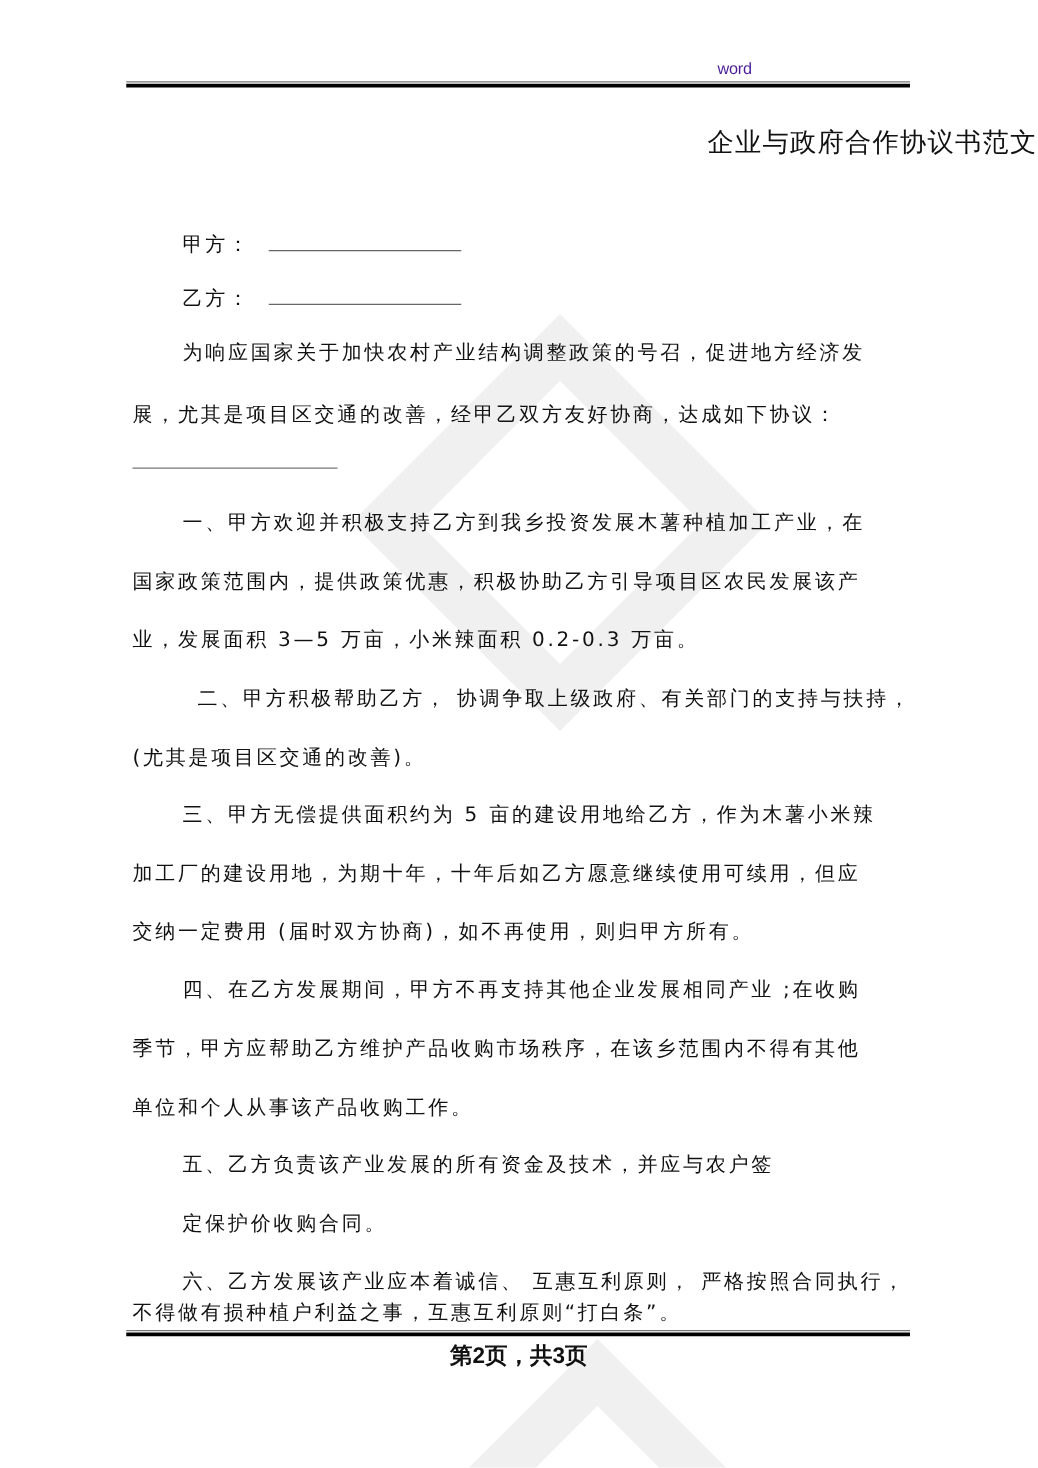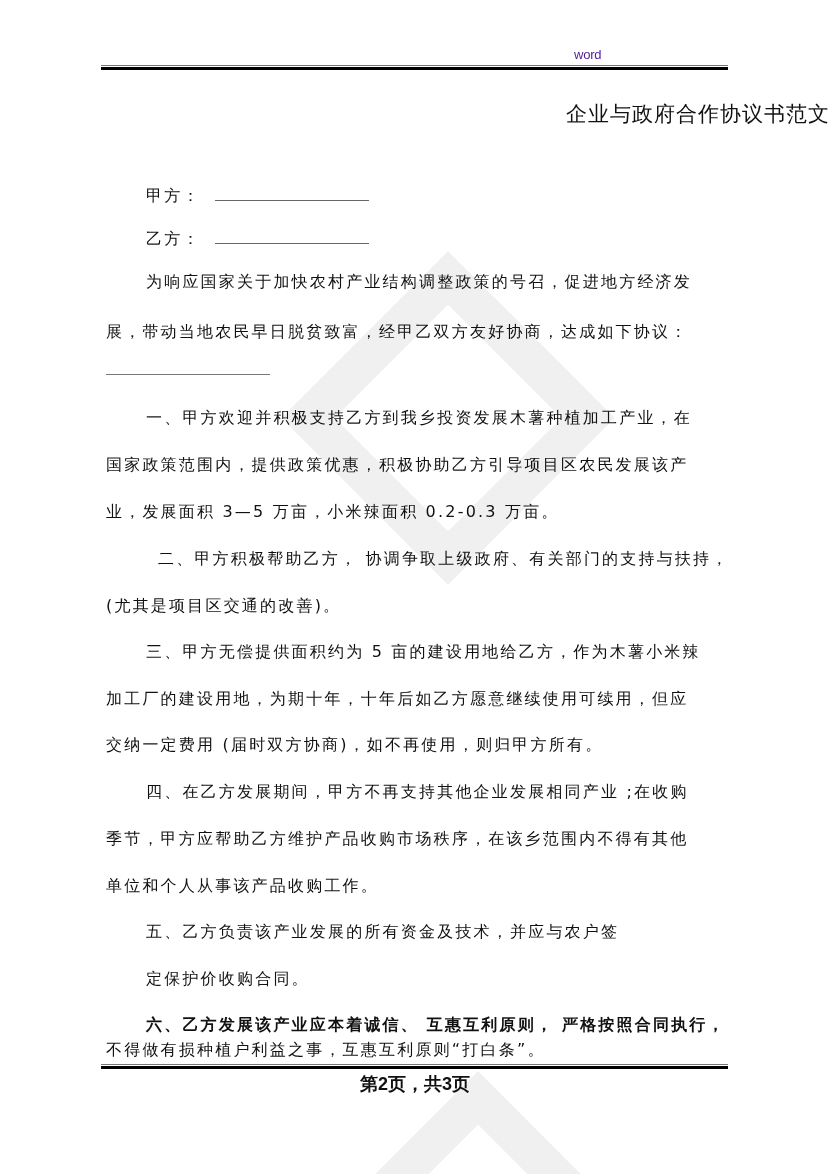--- a/index.html
+++ b/index.html
@@ -72,38 +72,38 @@
 
 <div class="body">
   <div class="line indent" style="top:186px;">
     <span>甲方：</span><span class="blank-line"></span>
   </div>
   <div class="line indent" style="top:229px;">
     <span>乙方：</span><span class="blank-line"></span>
   </div>
 
   <div class="line indent" style="top:272px;">为响应国家关于加快农村产业结构调整政策的号召，促进地方经济发</div>
-  <div class="line" style="top:322px;">展，带动当地农民早日脱贫致富，经甲乙双方友好协商，达成如下协议：</div>
+  <div class="line" style="top:322px;">展，尤其是项目区交通的改善，经甲乙双方友好协商，达成如下协议：</div>
 
   <div class="standalone-blank"></div>
 
   <div class="line indent" style="top:408px;">一、甲方欢迎并积极支持乙方到我乡投资发展木薯种植加工产业，在</div>
   <div class="line" style="top:455px;">国家政策范围内，提供政策优惠，积极协助乙方引导项目区农民发展该产</div>
   <div class="line" style="top:502px;">业，发展面积 3—5 万亩，小米辣面积 0.2-0.3 万亩。</div>
   <div class="line indent" style="top:549px;margin-left:12px;">二、甲方积极帮助乙方， 协调争取上级政府、有关部门的支持与扶持，</div>
   <div class="line" style="top:596px;">(尤其是项目区交通的改善)。</div>
   <div class="line indent" style="top:642px;">三、甲方无偿提供面积约为 5 亩的建设用地给乙方，作为木薯小米辣</div>
   <div class="line" style="top:689px;">加工厂的建设用地，为期十年，十年后如乙方愿意继续使用可续用，但应</div>
   <div class="line" style="top:735px;">交纳一定费用 (届时双方协商)，如不再使用，则归甲方所有。</div>
   <div class="line indent" style="top:782px;">四、在乙方发展期间，甲方不再支持其他企业发展相同产业 ;在收购</div>
   <div class="line" style="top:829px;">季节，甲方应帮助乙方维护产品收购市场秩序，在该乡范围内不得有其他</div>
   <div class="line" style="top:876px;">单位和个人从事该产品收购工作。</div>
   <div class="line indent" style="top:922px;">五、乙方负责该产业发展的所有资金及技术，并应与农户签</div>
   <div class="line indent" style="top:969px;">定保护价收购合同。</div>
-  <div class="line indent" style="top:1015px;font-weight:bold;">六、乙方发展该产业应本着诚信、 互惠互利原则， 严格按照合同执行，</div>
+  <div class="line indent" style="top:1015px;">六、乙方发展该产业应本着诚信、 互惠互利原则， 严格按照合同执行，</div>
   <div class="line" style="top:1040px;">不得做有损种植户利益之事，互惠互利原则“打白条”。</div>
 </div>
 
 <div class="rule rule-bottom">
   <div class="thin"></div>
   <div class="thick"></div>
 </div>
 
 <div class="footer-page">第2页，共3页</div>
 

